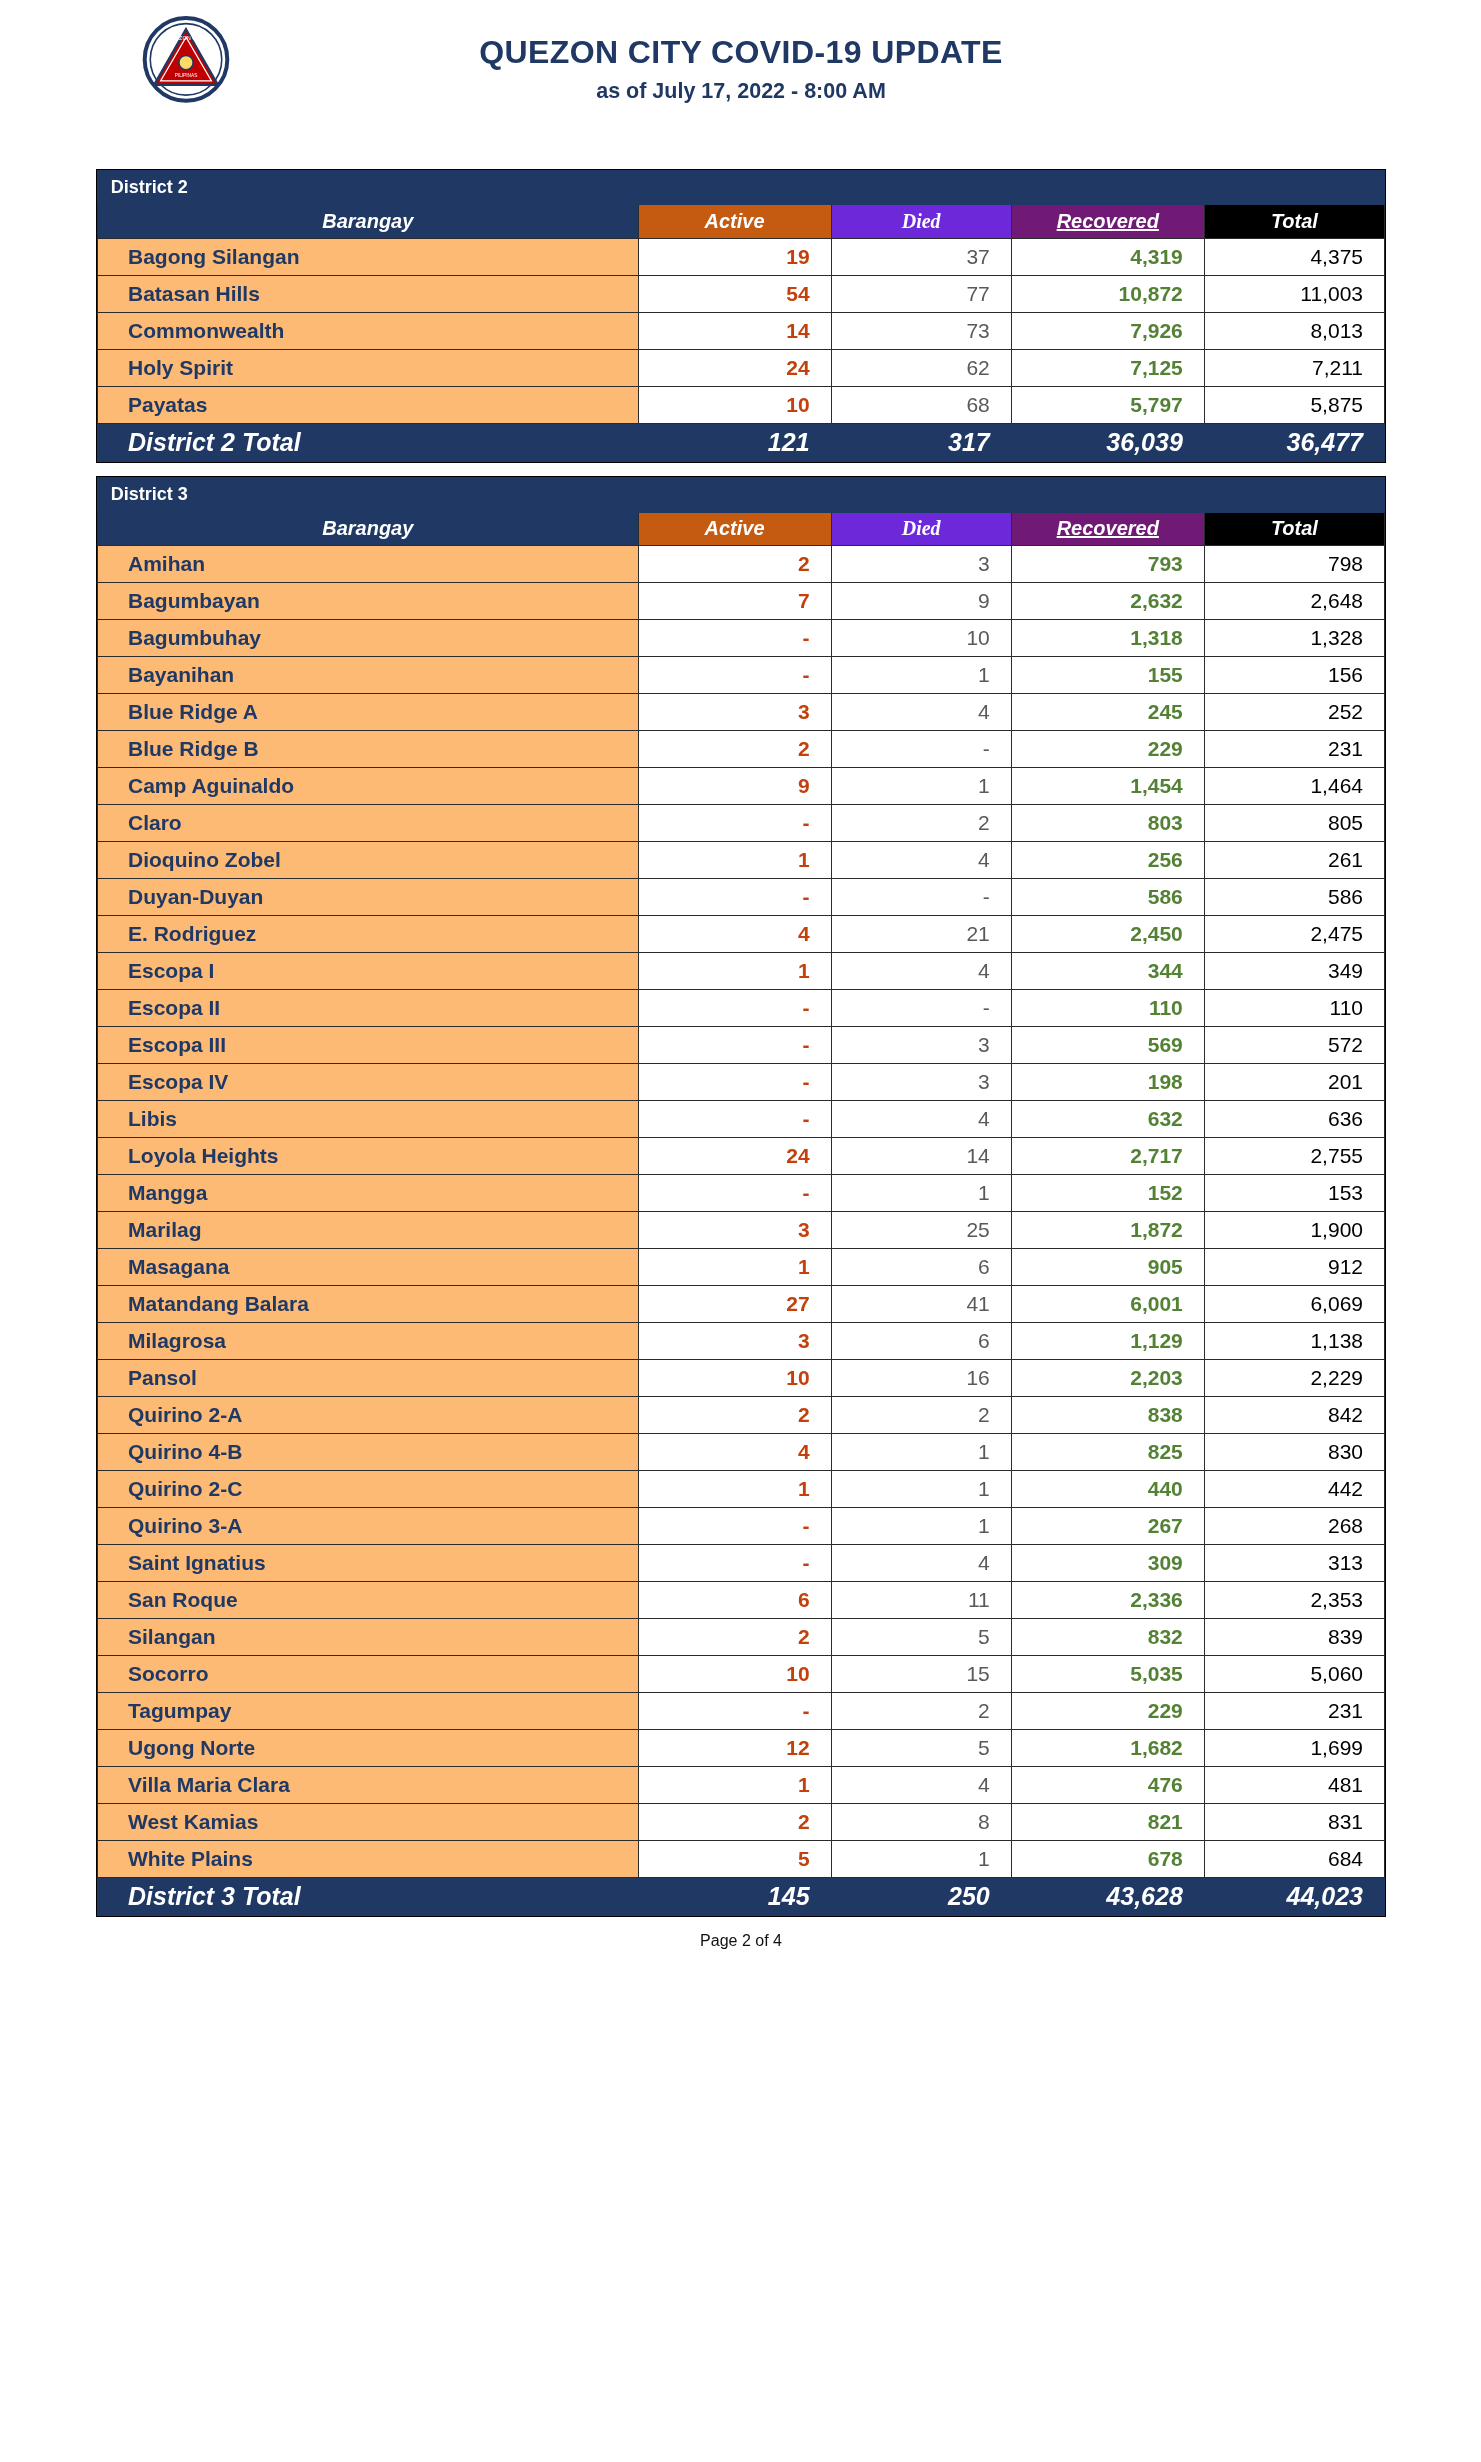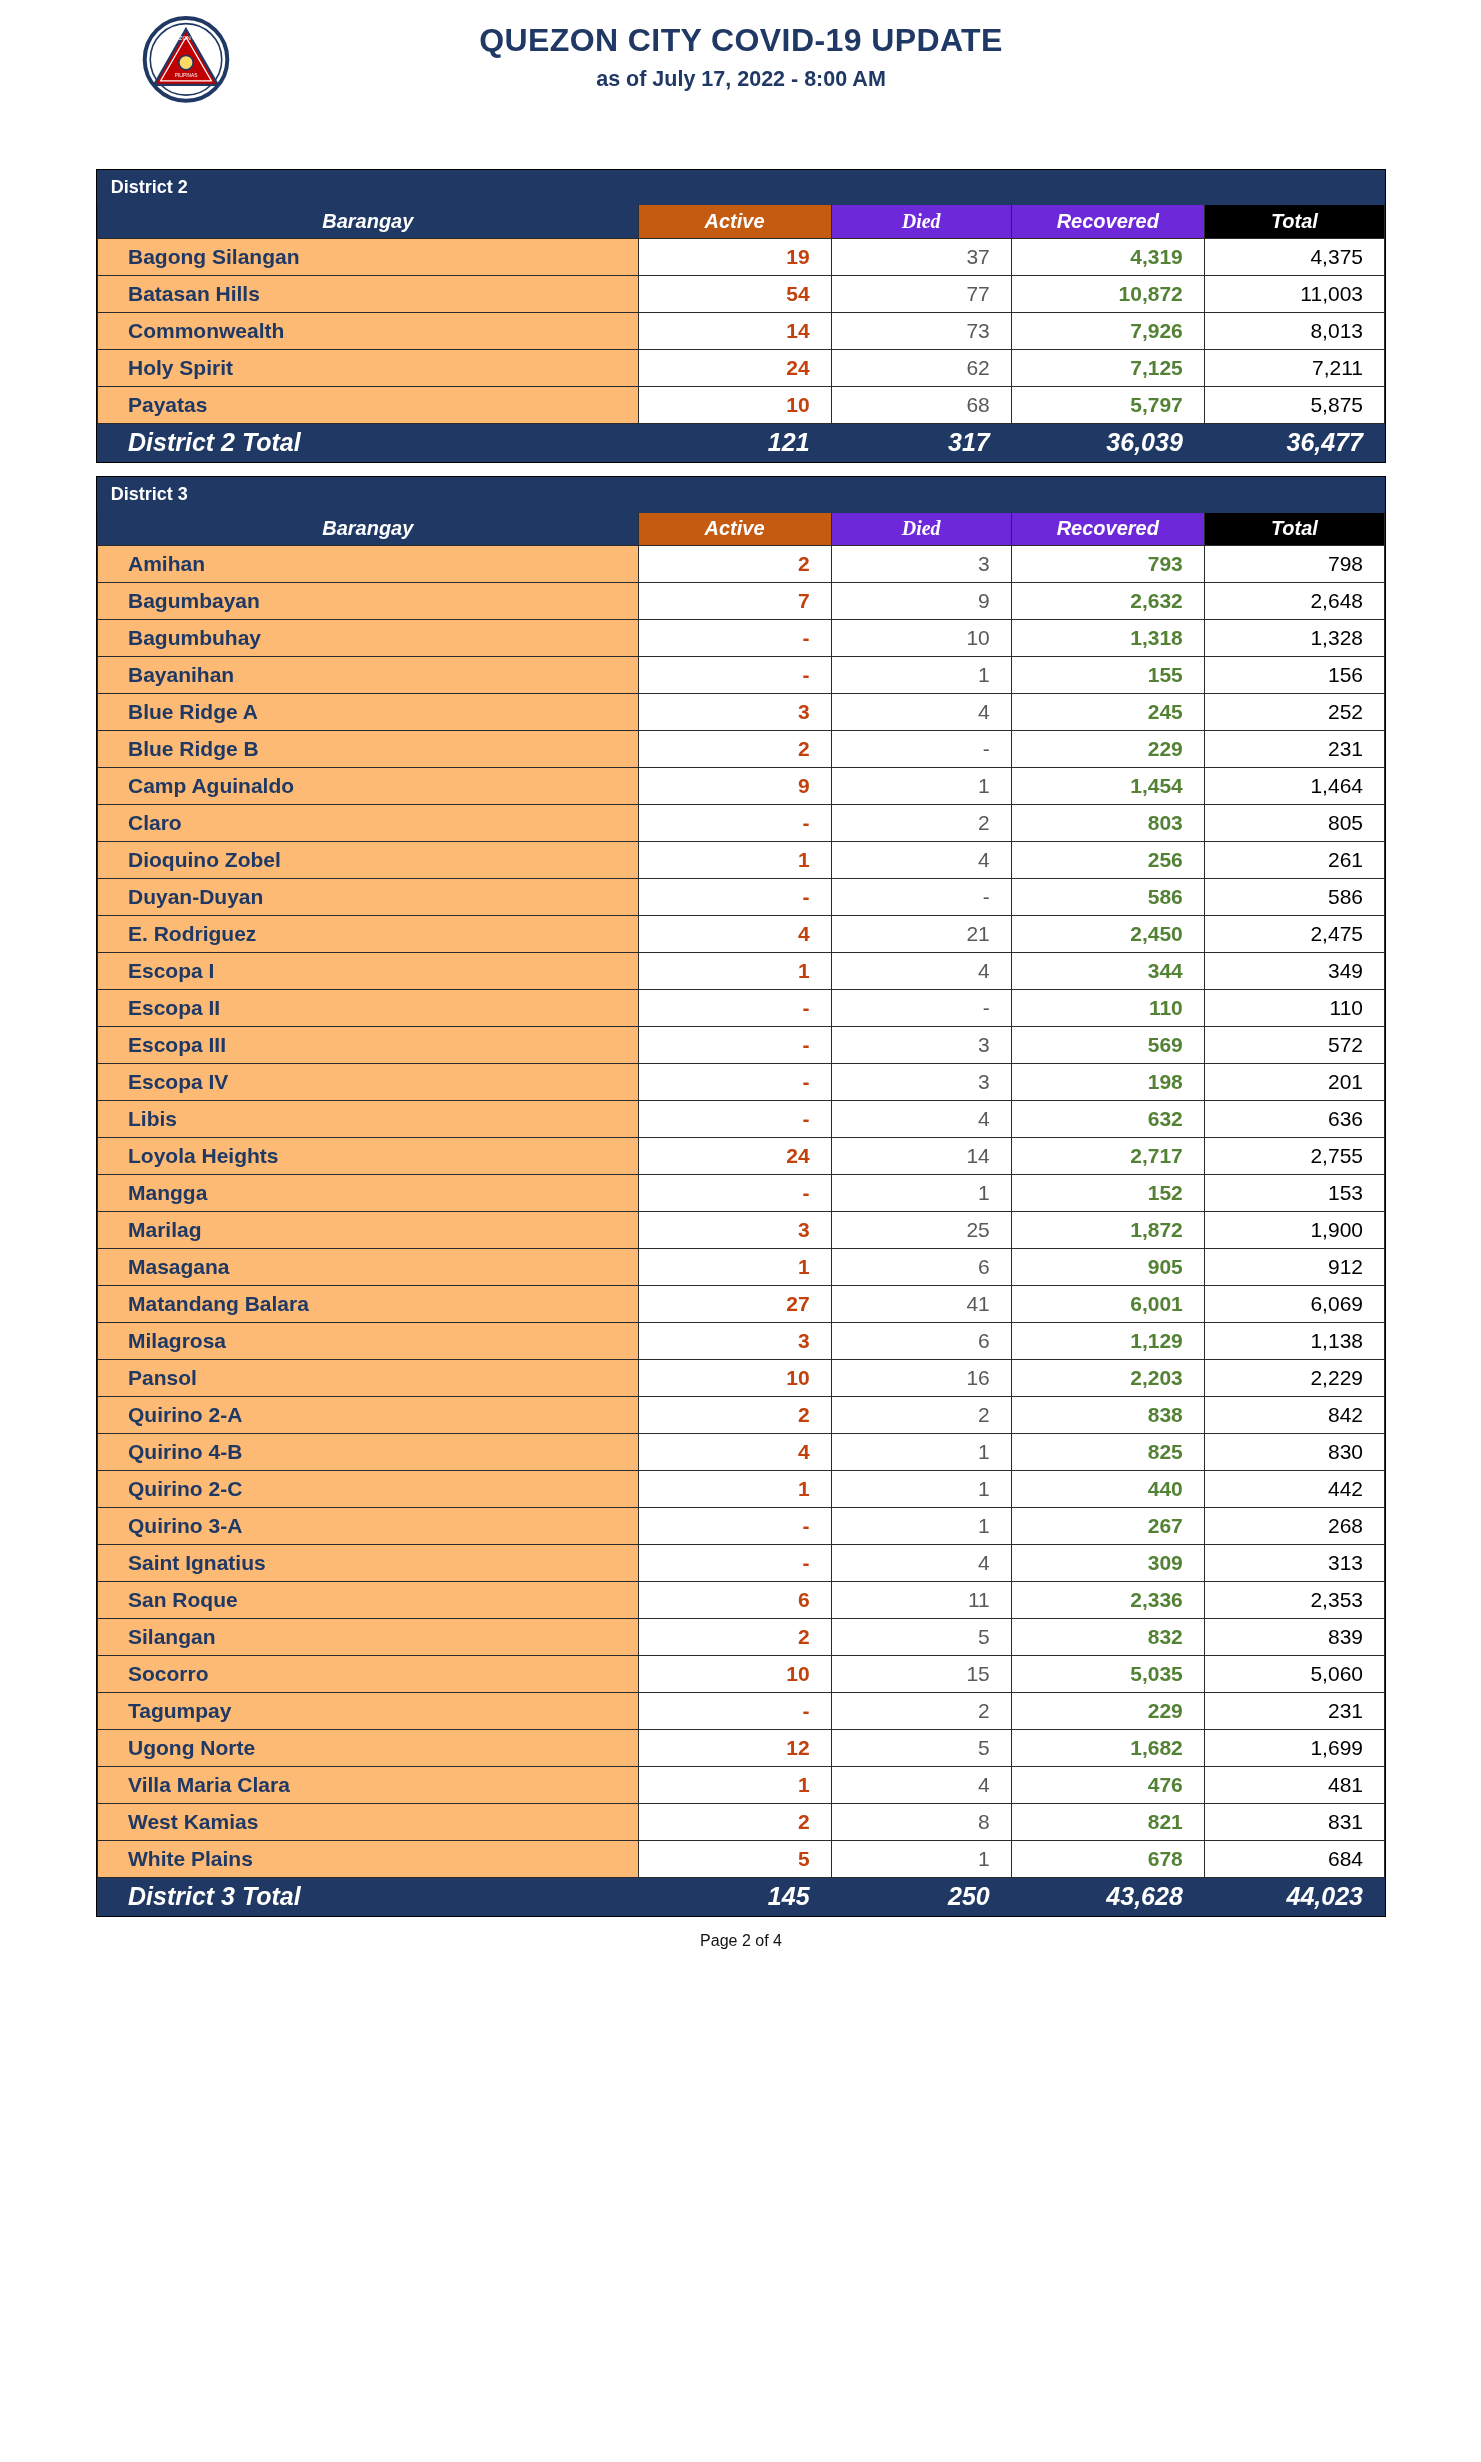--- a/index.html
+++ b/index.html
@@ -31,21 +31,21 @@
   }
   .logo {
     position: absolute;
     left: 32px;
     top: 12.7px;
     width: 116px;
     height: 96px;
   }
   .header-text {
     text-align: center;
-    margin: 0 auto;
+    margin: 12px auto;
   }
   .title {
     font-size: 32px;
     font-weight: bold;
     color: #1f3864;
     letter-spacing: 0.4px;
     line-height: 1.2;
   }
   .subtitle {
     font-size: 21.5px;
@@ -79,21 +79,21 @@
     font-style: italic;
     font-weight: bold;
     color: #ffffff;
     padding: 4.8px 0;
     border: 0.8px solid #2b2b2b;
     text-align: center;
   }
   th.h-barangay { background: #1f3864; }
   th.h-active   { background: #c55a11; }
   th.h-died     { background: #6d28d9; font-family: Liberation Serif, serif; }
-  th.h-recovered{ background: #6d28d9; }
+  th.h-recovered{ background: #701a75; text-decoration: underline; }
   th.h-total    { background: #000000; }
 
   tbody tr td {
     border: 0.8px solid #2b2b2b;
     font-size: 21px;
     padding: 4px 0;
     height: 37px;
     box-sizing: border-box;
   }
   td.c-barangay {

